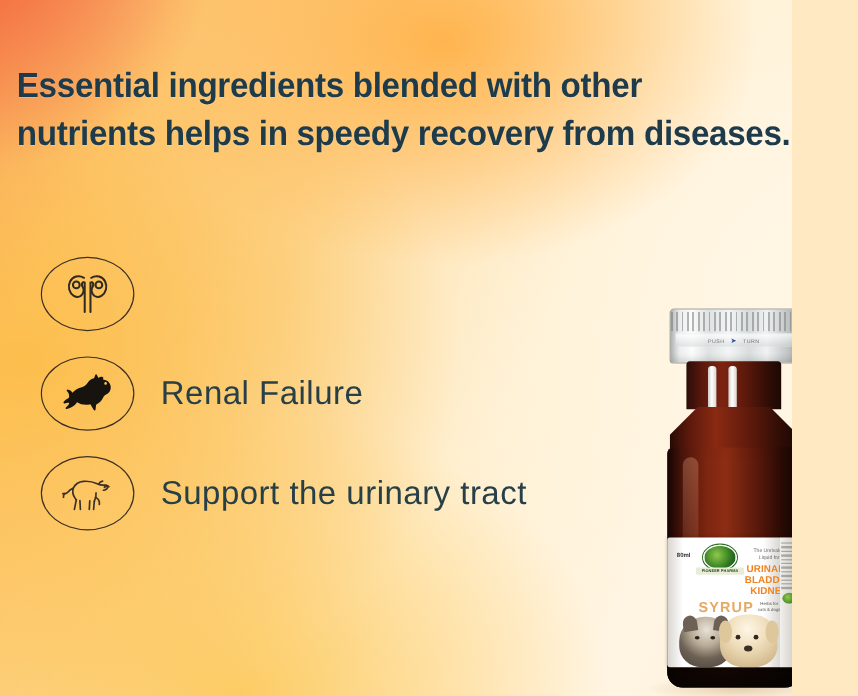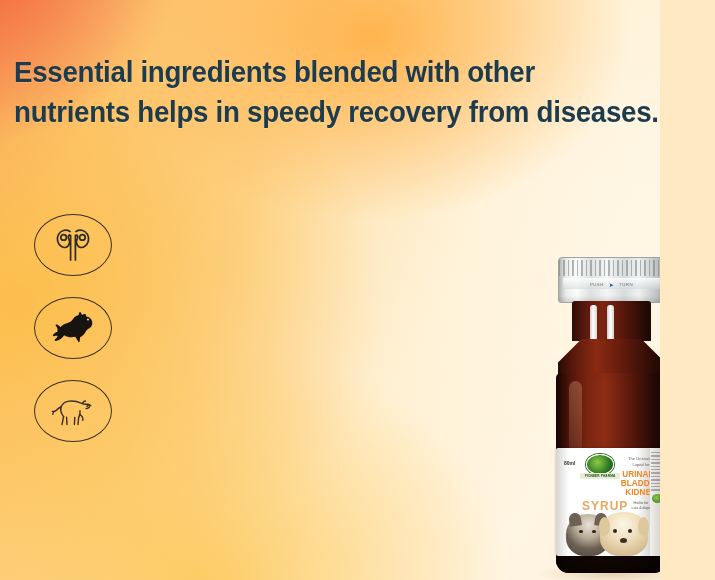--- a/index.html
+++ b/index.html
@@ -307,20 +307,21 @@
         </svg>
       </span>
     </div>
 
     <div class="feature-row">
       <span class="feature-badge">
         <svg width="46" height="34" viewBox="0 0 46 34">
           <path fill="#171410" d="M35.6 3.2c-1.1-.6-2.6-.3-3.5.7l-1.5-2.6c-.3-.5-1-.5-1.2.1l-1 2.8c-2.2.3-4.1 1.7-5.2 3.6-1.3 2.2-3.3 3.6-5.7 4.2-2.9.7-5.2 2.2-7.1 4.3-.9-1.4-2.3-2.4-4-2.7-.7-.1-1.1.7-.6 1.2 1.2 1.2 1.8 2.6 1.8 4.2 0 .6-.1 1.2-.3 1.7-1.6.6-3 1.7-4.2 3.1-.6.7.1 1.7 1 1.4 1.2-.5 2.4-.6 3.6-.4-.4 1.4-1.3 2.6-2.6 3.5-.8.5-.3 1.8.6 1.6 3.7-.8 6.6-2.8 8.5-5.7 2.1 1.4 4.6 2.1 7.3 2.1 1.3 0 2.6-.2 3.8-.5l3 5c.3.6 1.2.4 1.3-.3l.5-4.3c2.6-1.3 4.7-3.4 5.9-6 .5-1.1 1.4-2 2.5-2.5 2.5-1.1 4-3.6 3.8-6.3-.2-3.2-2.7-5.8-5.9-6-.5 0-.7-.6-.4-.9.4-.4.1-1.1-.4-1.1zM38 9.6c-.6 0-1.1-.5-1.1-1.1s.5-1.1 1.1-1.1 1.1.5 1.1 1.1-.5 1.1-1.1 1.1z"></path>
         </svg>
       </span>
+      <span class="feature-label">Renal Failure</span>
     </div>
 
 
     <div class="feature-row">
       <span class="feature-badge">
         <svg width="48" height="34" viewBox="0 0 48 34">
           <g fill="none" stroke="#3a3027" stroke-width="1.4" stroke-linecap="round" stroke-linejoin="round">
             <path d="M12 13c1.4-3.4 4.6-5.6 8.6-5.9 4-.3 8 .4 11.4 2 1.7.8 3.3 1.2 4.9 1.2h2.3c.8 0 1.4.6 1.4 1.4 0 1.2-.8 2.2-2 2.5l-1.4.3"></path>
             <path d="M39.2 11.1c.9-.4 1.9-.2 2.5.6"></path>
             <circle cx="38.2" cy="12" r="0.9" fill="#3a3027" stroke="none"></circle>
@@ -330,20 +331,21 @@
             <path d="M12 13c-.7 2.7-.2 5.6 1.4 7.9l1.2 1.7"></path>
             <path d="M14.6 22.6 13 30.5"></path>
             <path d="M17.6 23.2 18 30.5"></path>
             <path d="M31 16.8c.3 2.4-.2 4.8-1.4 6.9"></path>
             <path d="M29.6 23.7 29 30.5"></path>
             <path d="M25.8 23.4l-.4 7.1"></path>
             <path d="M30.5 20.4c2.3 1.1 3.6 3.5 3.3 6"></path>
           </g>
         </svg>
       </span>
+      <span class="feature-label">Support the urinary tract</span>
     </div>
 
   </div>
 
   <div class="bottle">
     <div class="bottle-shadow"></div>
 
     <div class="cap">
       <div class="cap-ribs"></div>
       <div class="cap-band">

